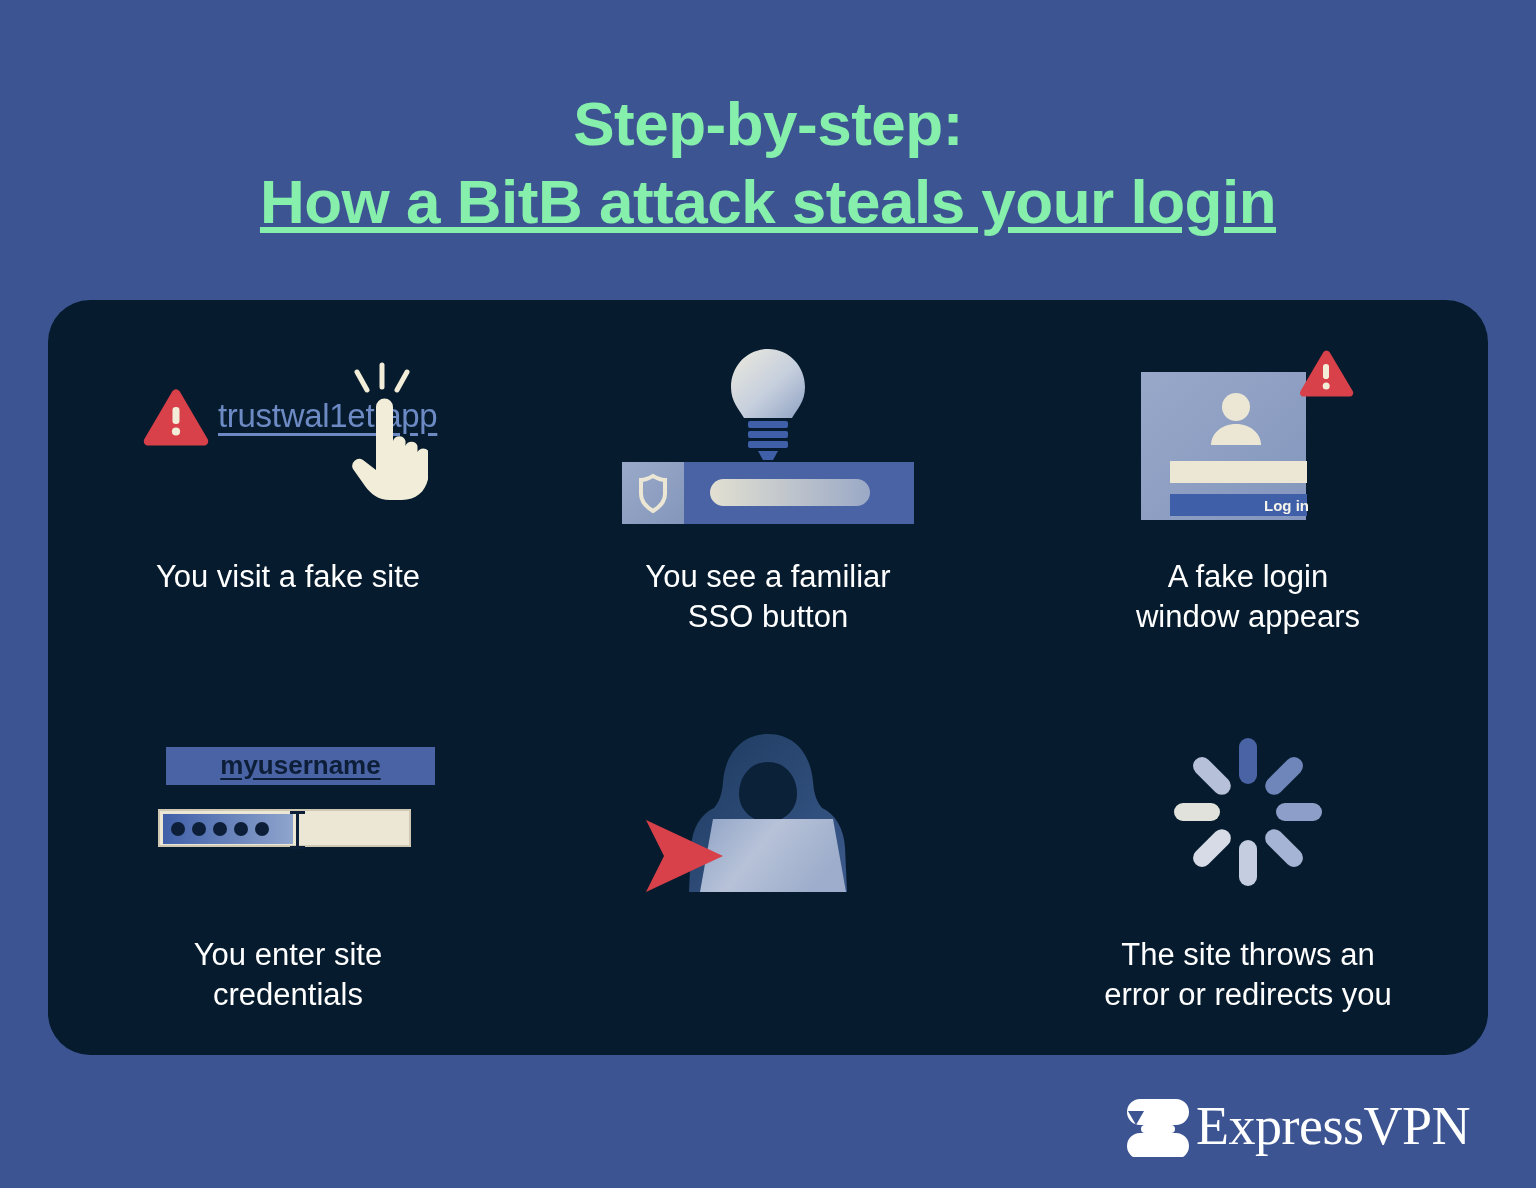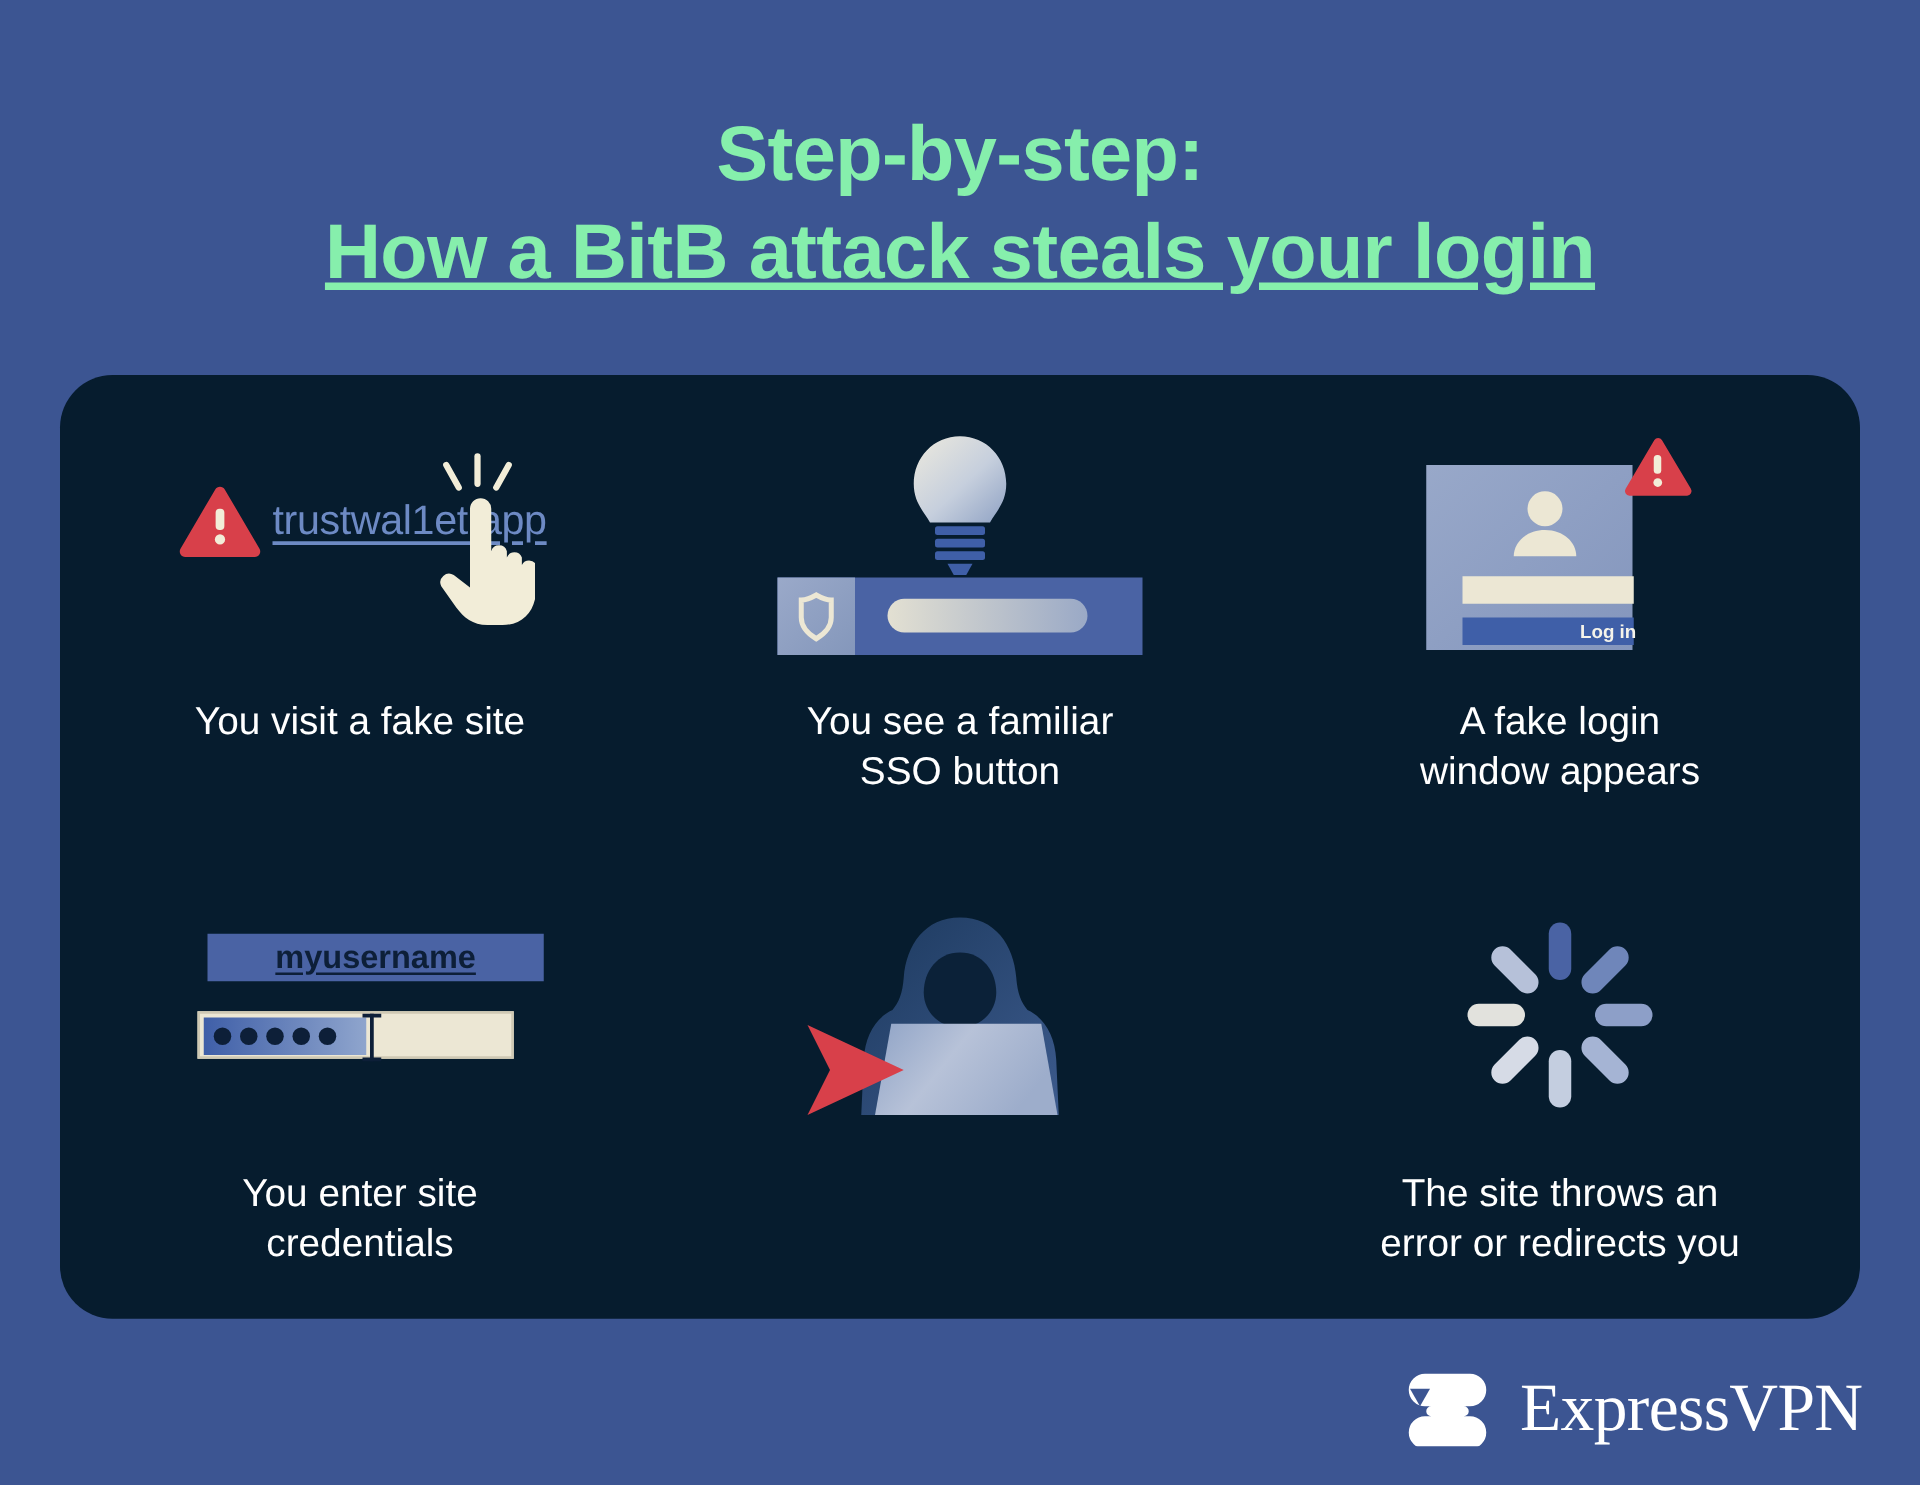--- a/index.html
+++ b/index.html
@@ -174,21 +174,20 @@
   
   .spinner { position: relative; width: 160px; height: 160px; }
 
   
   .logo-wrap {
     position: absolute;
     left: 1120px;
     top: 1095px;
     display: flex;
     align-items: center;
-    gap: 20px;
   }
   .logo-word {
     color: #ffffff;
     font-family: "Liberation Serif", serif;
     font-size: 54px;
     letter-spacing: -0.5px;
     line-height: 54px;
   }
 </style>
 </head>

